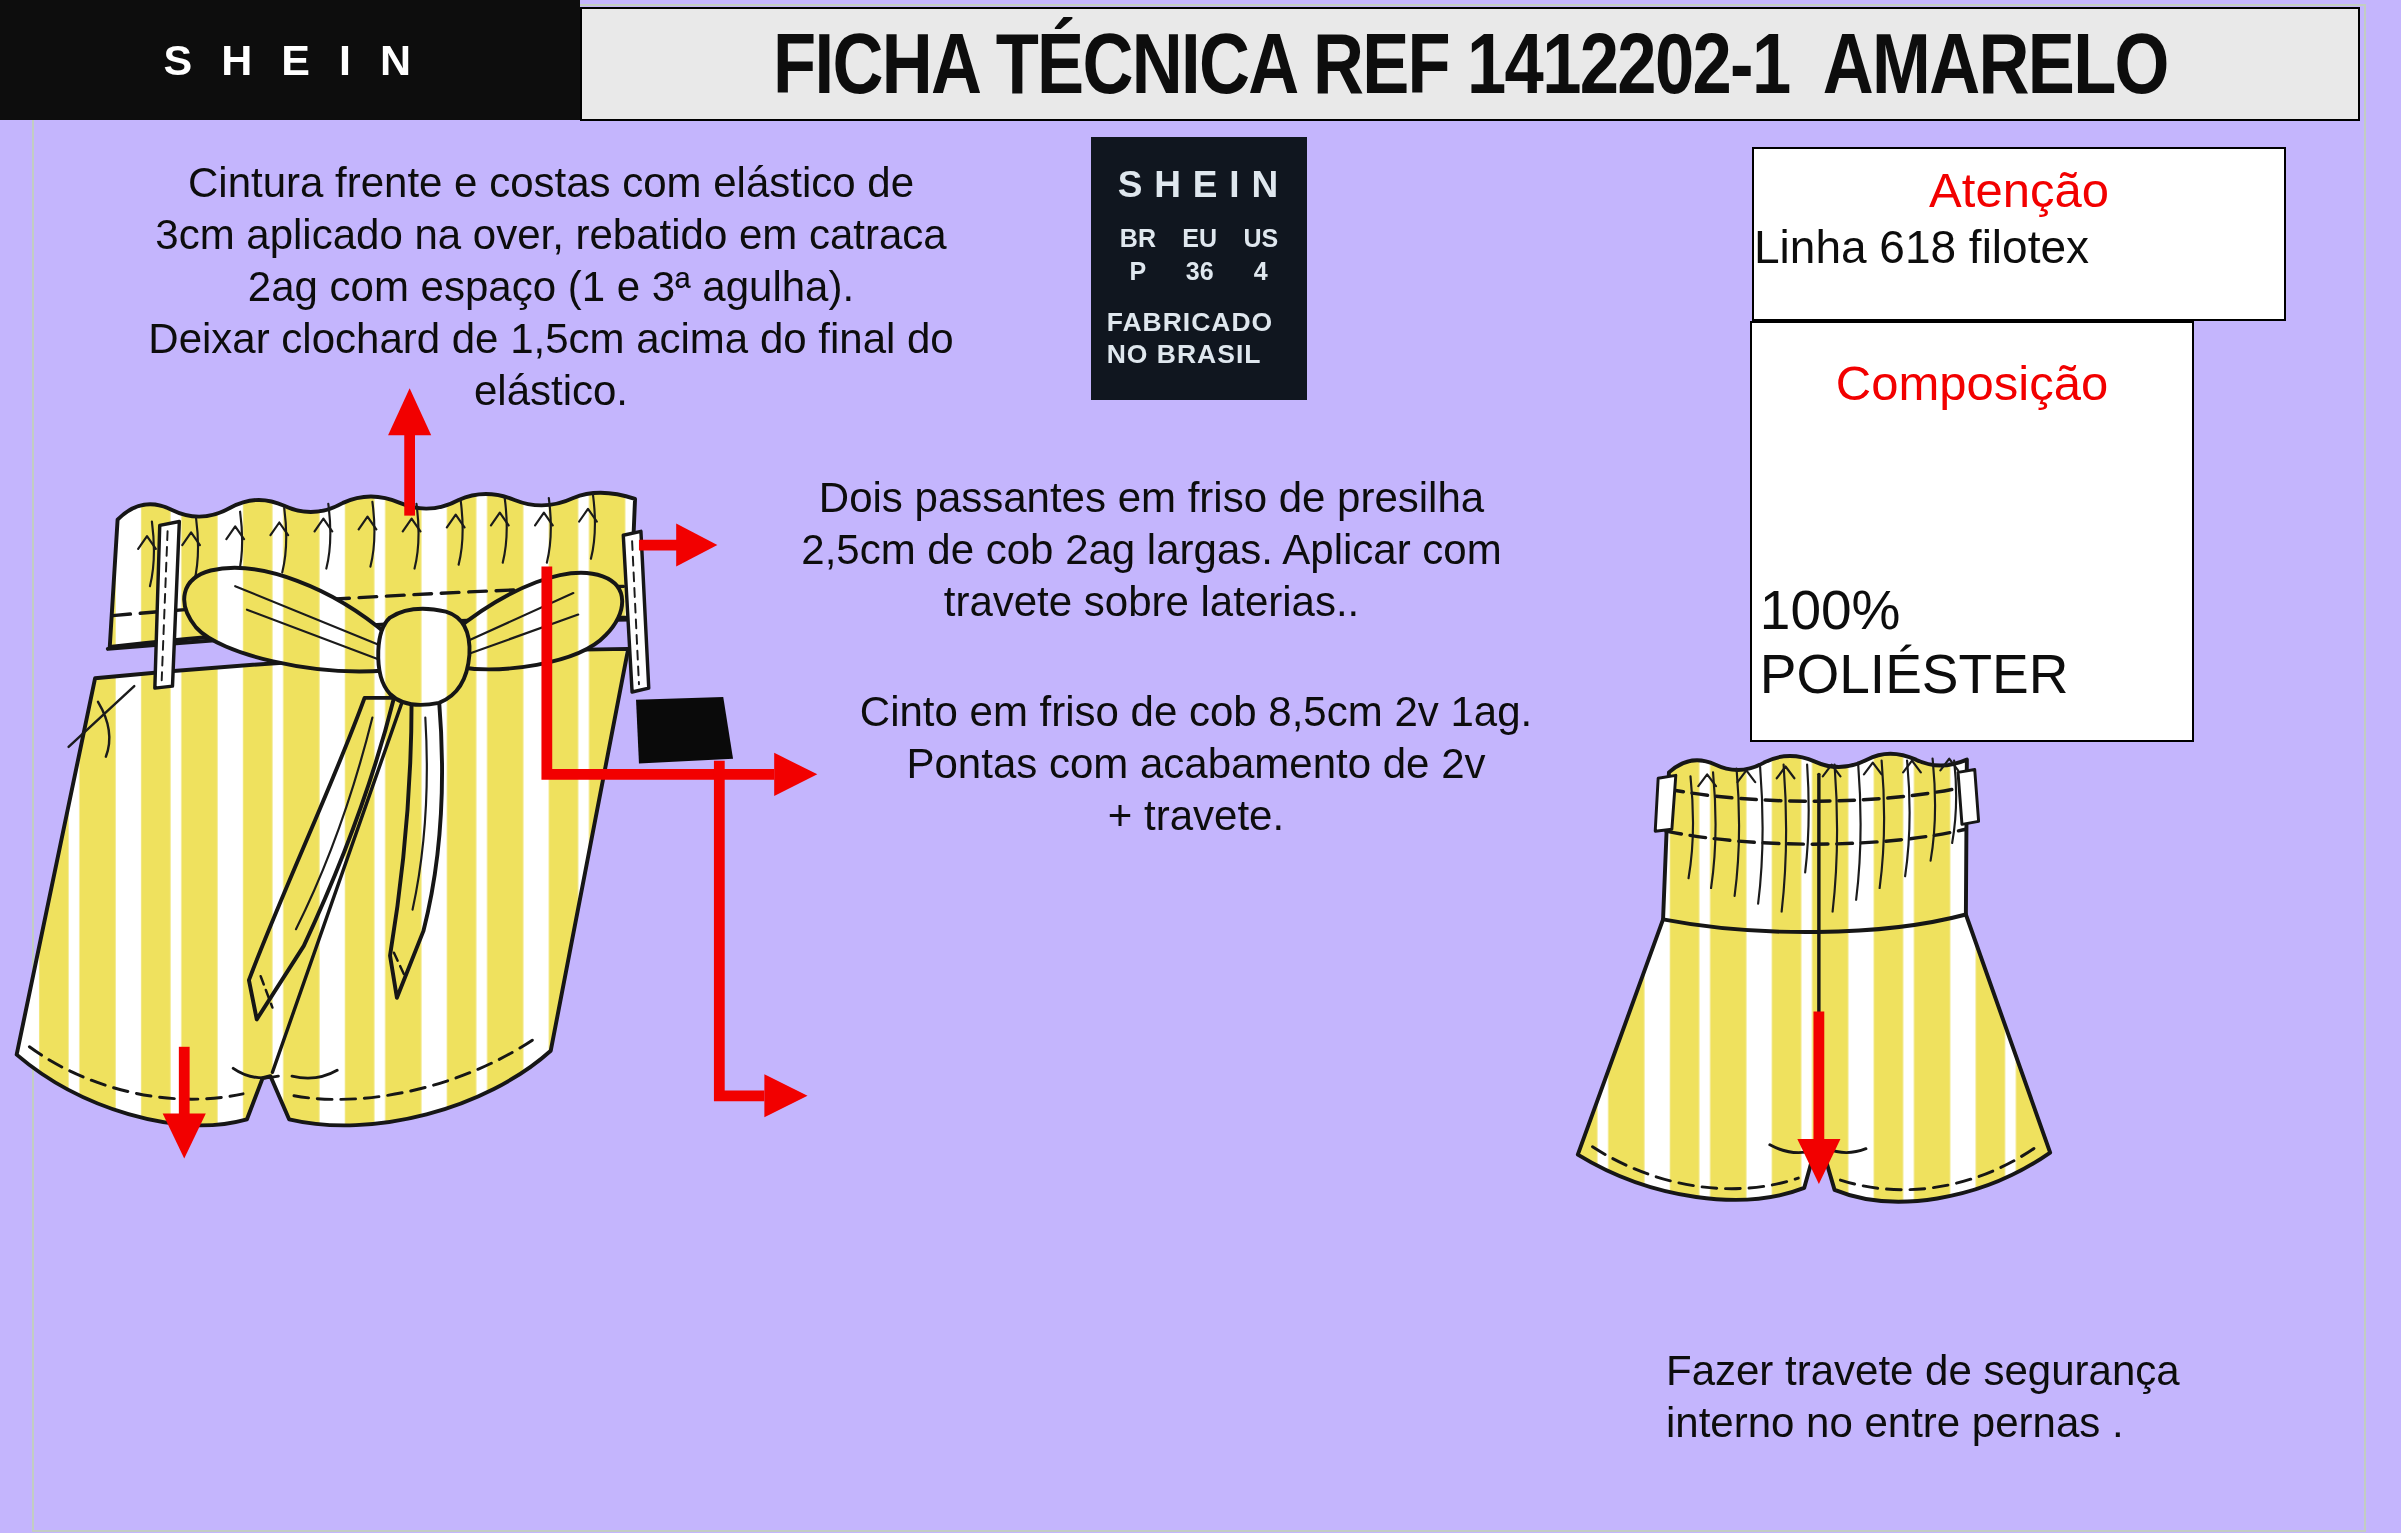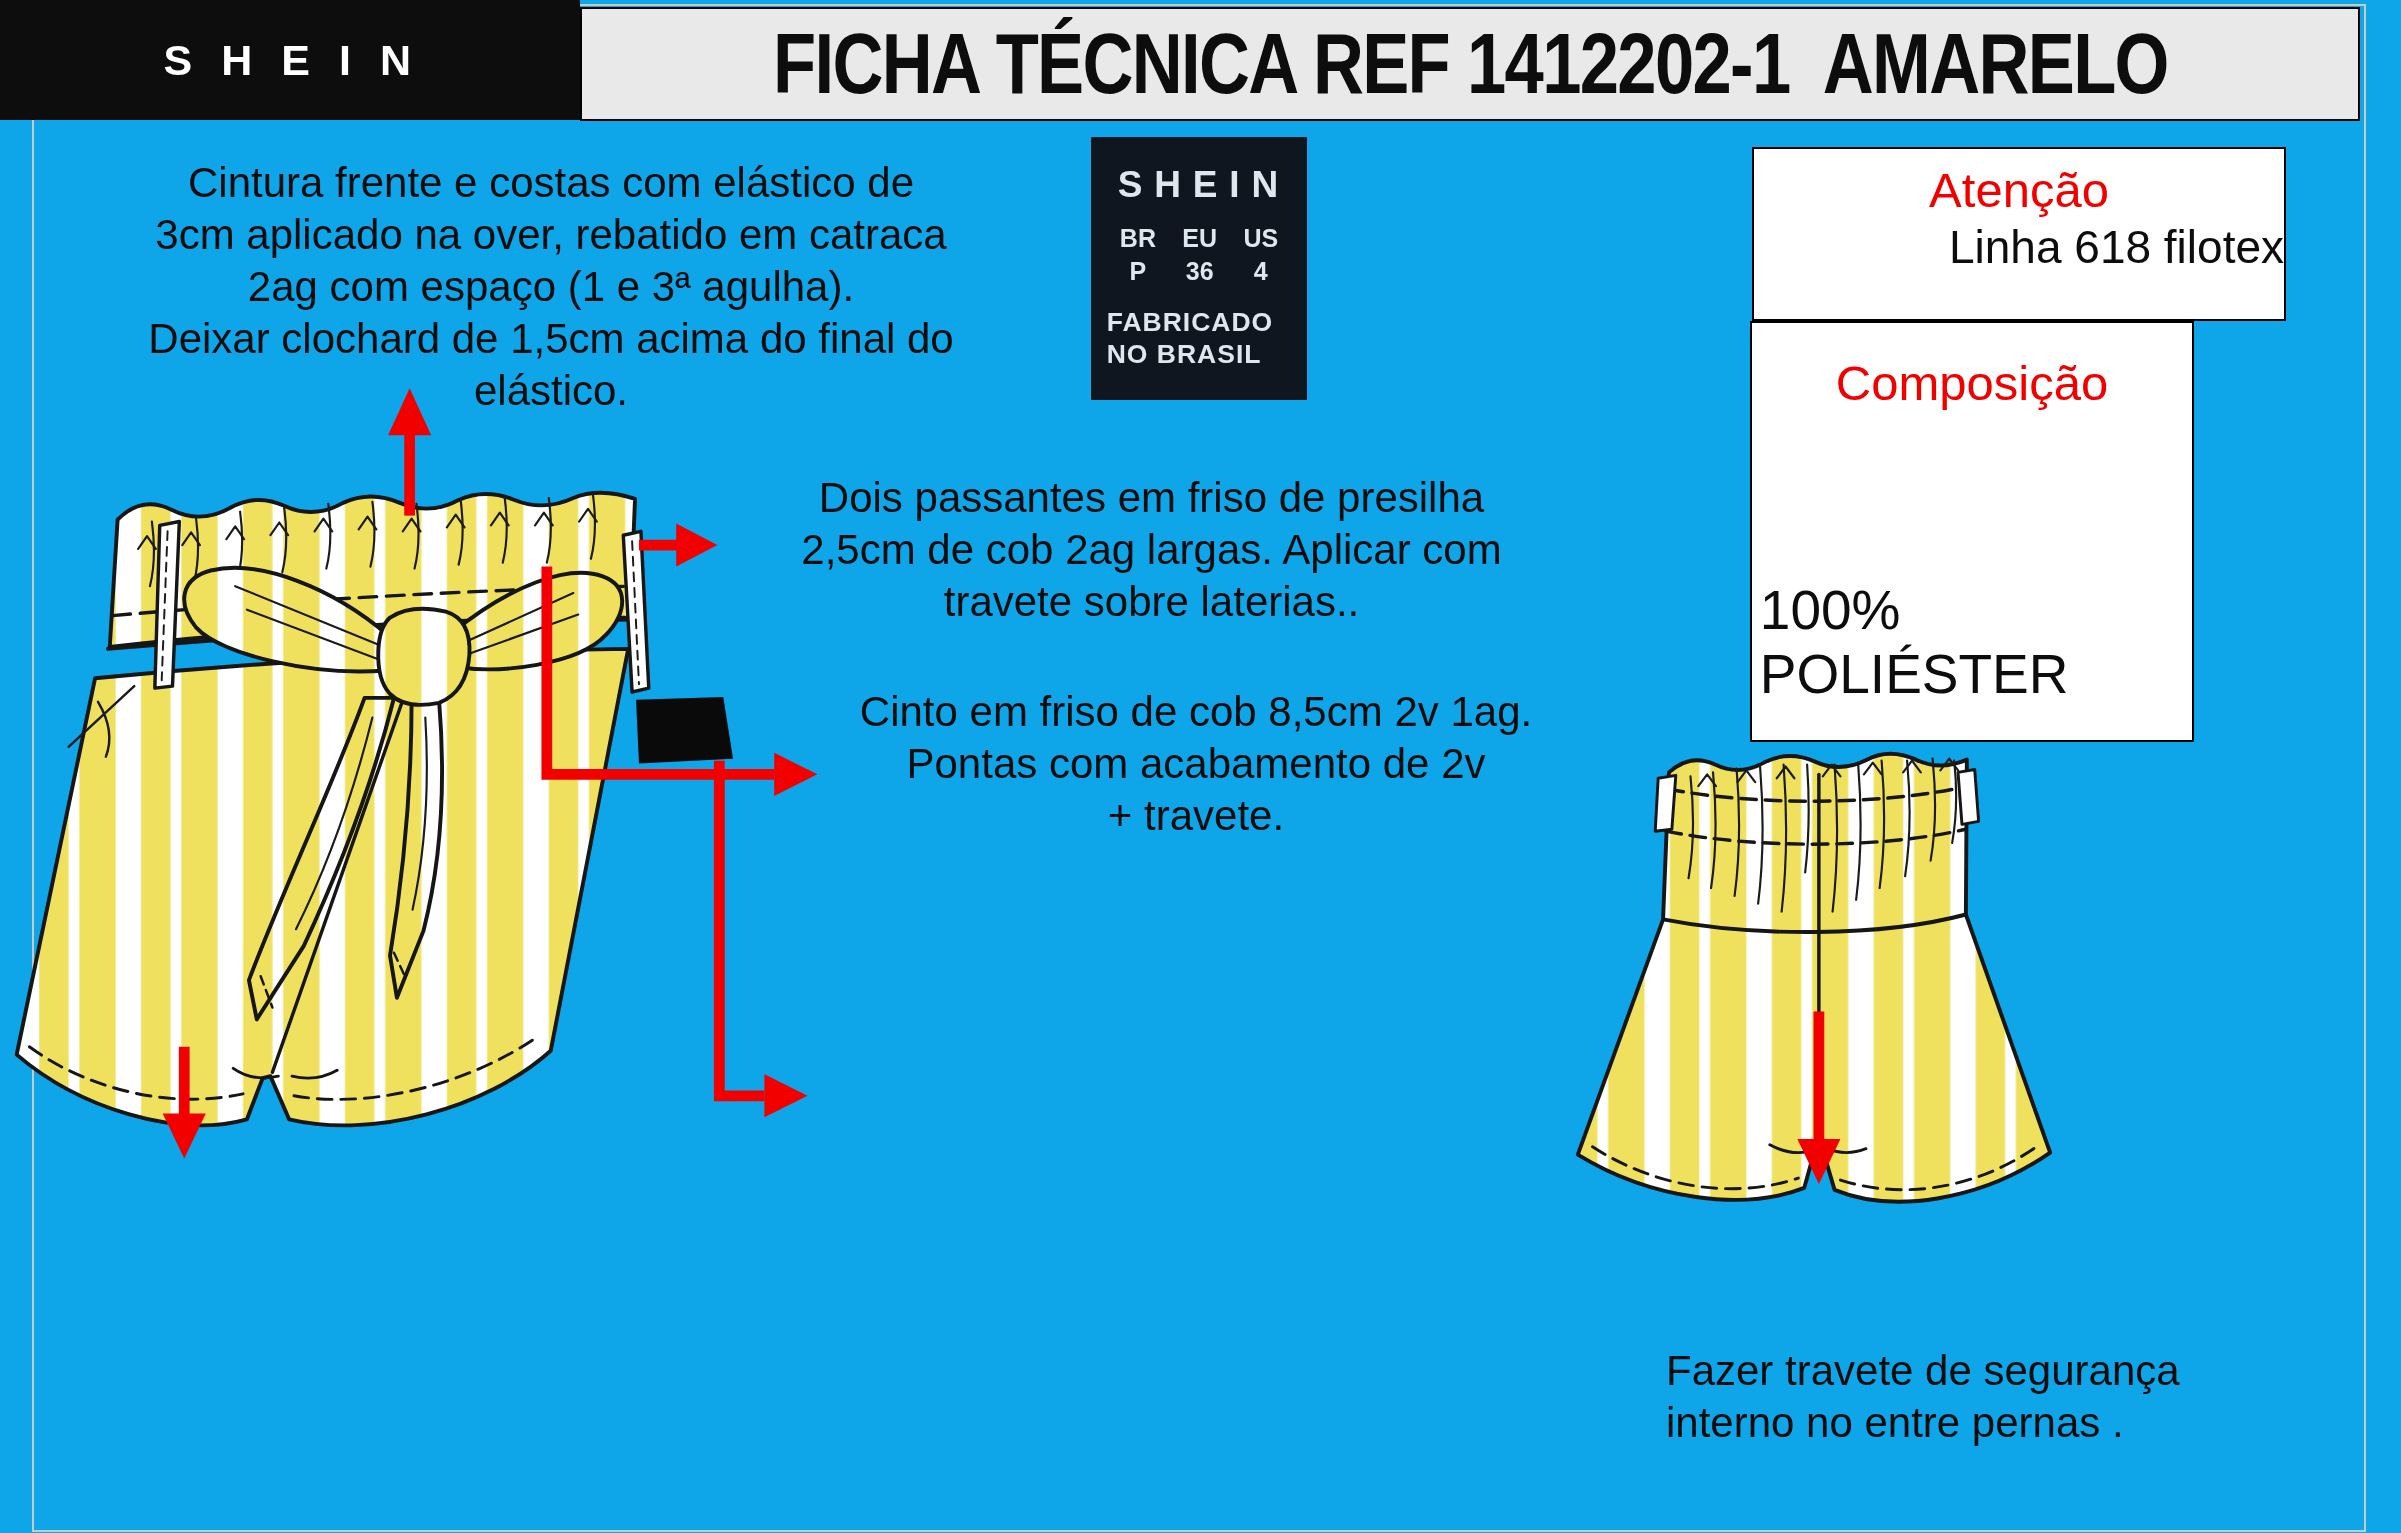--- a/index.html
+++ b/index.html
@@ -1,16 +1,16 @@
 <!DOCTYPE html>
 <html><head>
 <meta charset="utf-8">
 <style>
   html,body{margin:0;padding:0;background:#fff;}
-  #page{position:relative;width:2401px;height:1534px;background:#0ea5e9;overflow:hidden;
+  #page{position:relative;width:2401px;height:1534px;background:#c4b5fd;overflow:hidden;
         font-family:"Liberation Sans", sans-serif;color:#0d0d0d;}
   .frame{position:absolute;left:32px;top:3.9px;right:35px;bottom:2px;border:2px solid #c2cdc2;z-index:0;}
   
   .brandbox{position:absolute;left:0;top:0;width:580px;height:120px;background:#0d0d0d;z-index:5;
             display:flex;align-items:center;justify-content:center;}
   .brandbox span{color:#ffffff;font-weight:bold;font-size:43px;letter-spacing:29px;padding-left:23.5px;}
   .titlebar{position:absolute;left:580px;top:6.9px;width:1776px;height:110px;background:#e9e9e9;
             border:2.9px solid #000;z-index:4;display:flex;align-items:center;justify-content:center;}
   .titlebar span{display:inline-block;font-weight:bold;font-size:86px;letter-spacing:-2px;
                  transform:scaleX(0.82);white-space:pre;}
@@ -169,21 +169,21 @@
         <div>US</div>
         <div>4</div>
       </div>
     </div>
     <div class="cl-made">FABRICADO
 NO BRASIL</div>
   </div>
 
   <div class="infobox" style="left:1752px;top:147px;width:534px;height:174px;padding-top:13.7px;">
     <div class="ib-title">Atenção</div>
-    <div class="ib-body" style="text-align:right;margin-top:2px;padding-left:28px;">Linha 618 filotex</div>
+    <div class="ib-body" style="text-align:left;margin-top:2px;">Linha 618 filotex</div>
   </div>
   <div class="infobox" style="left:1750px;top:321px;width:444px;height:421px;padding-top:33px;">
     <div class="ib-title">Composição</div>
     <div class="ib-body" style="font-size:55px;padding-left:7.8px;margin-top:167px;">100% POLIÉSTER</div>
   </div>
 
   <div class="ann center" style="left:39px;top:157px;width:1024px;">Cintura frente e costas com elástico de
 3cm aplicado na over, rebatido em catraca
 2ag com espaço (1 e 3ª agulha).
 Deixar clochard de 1,5cm acima do final do

